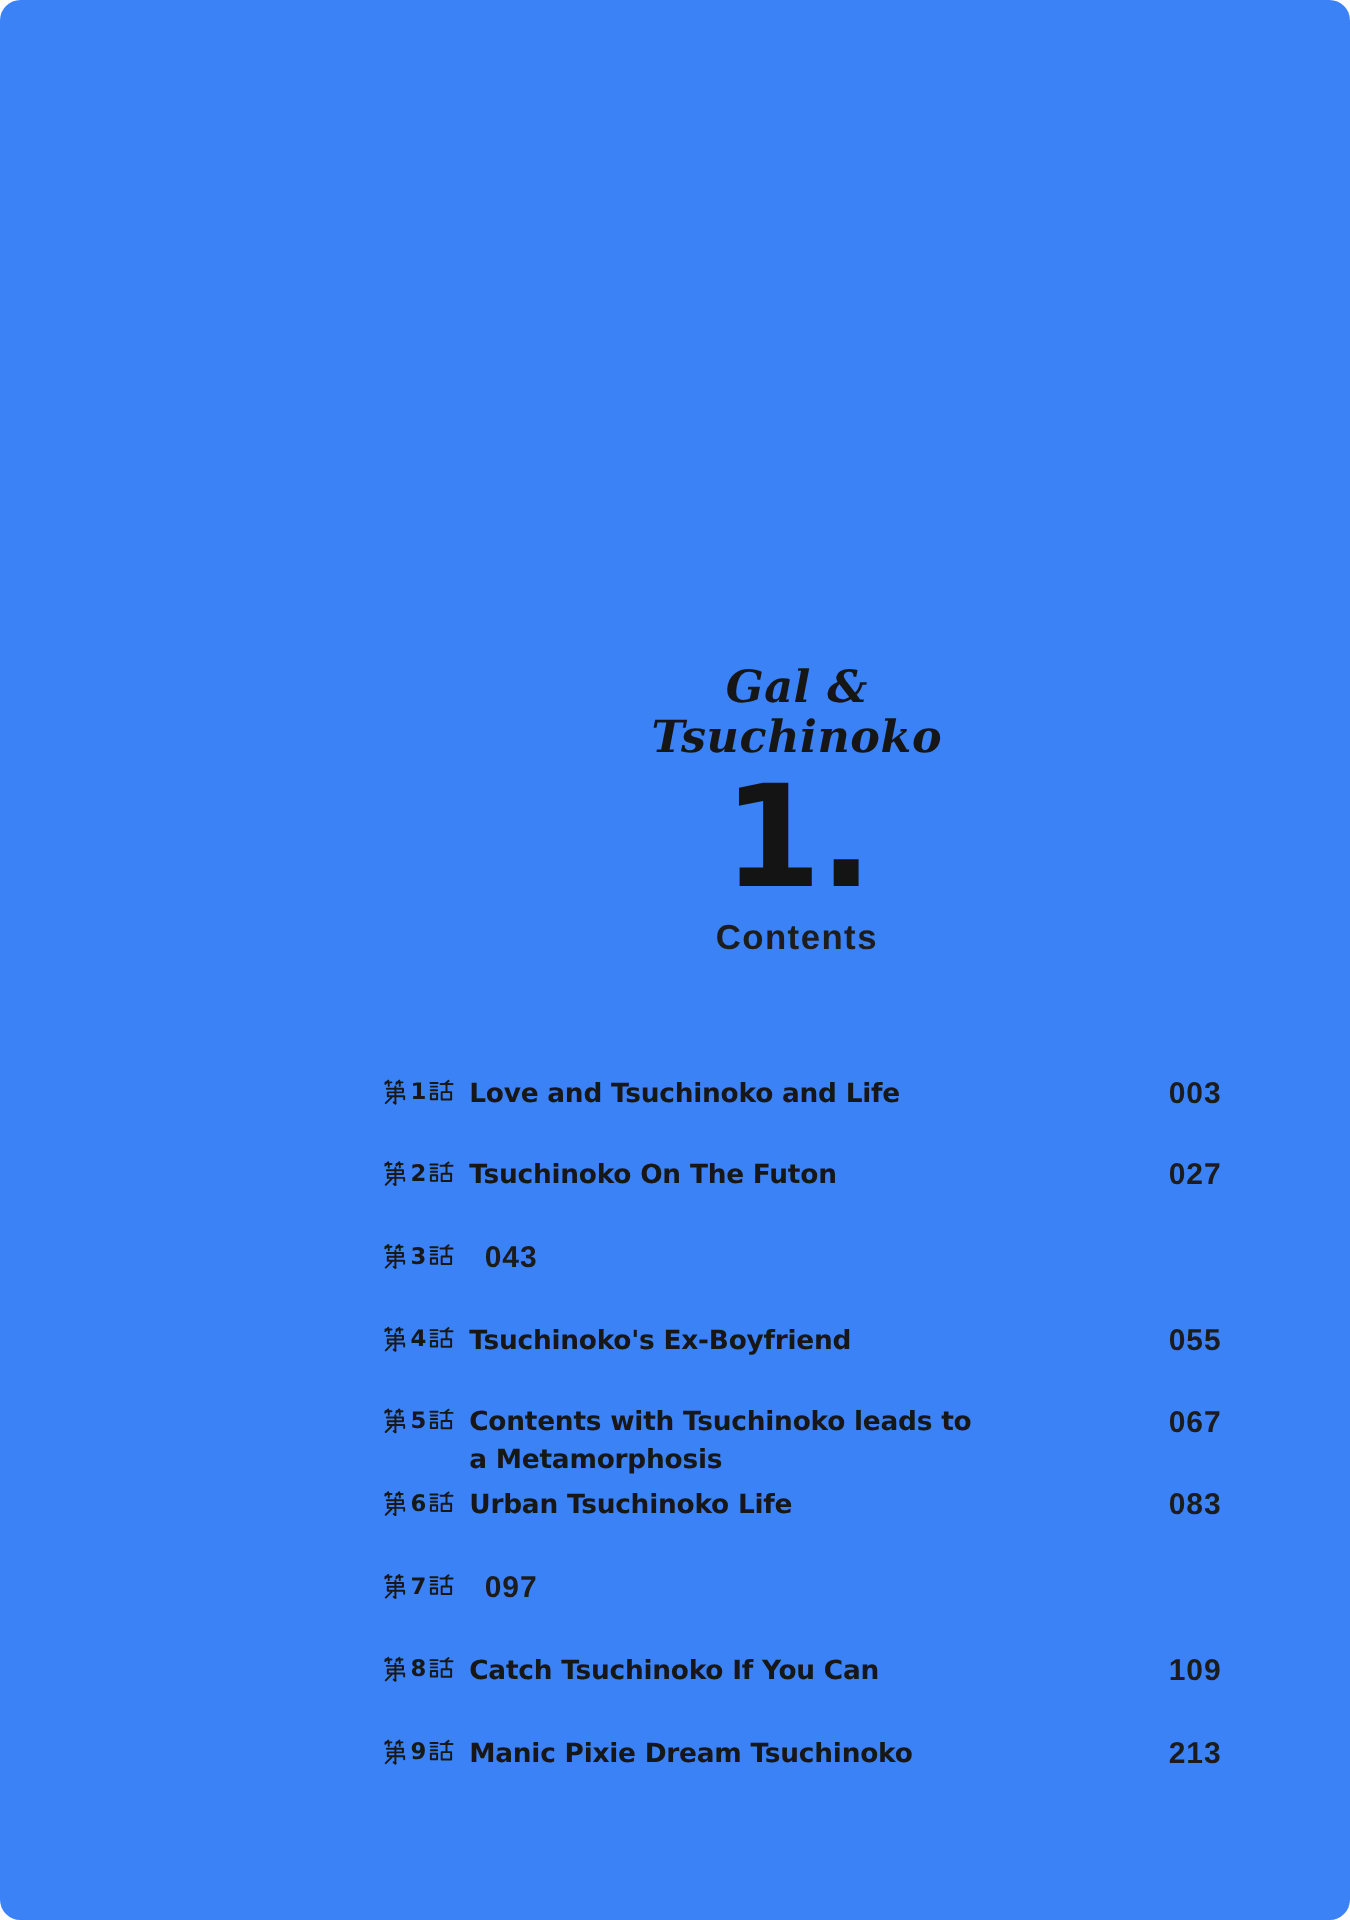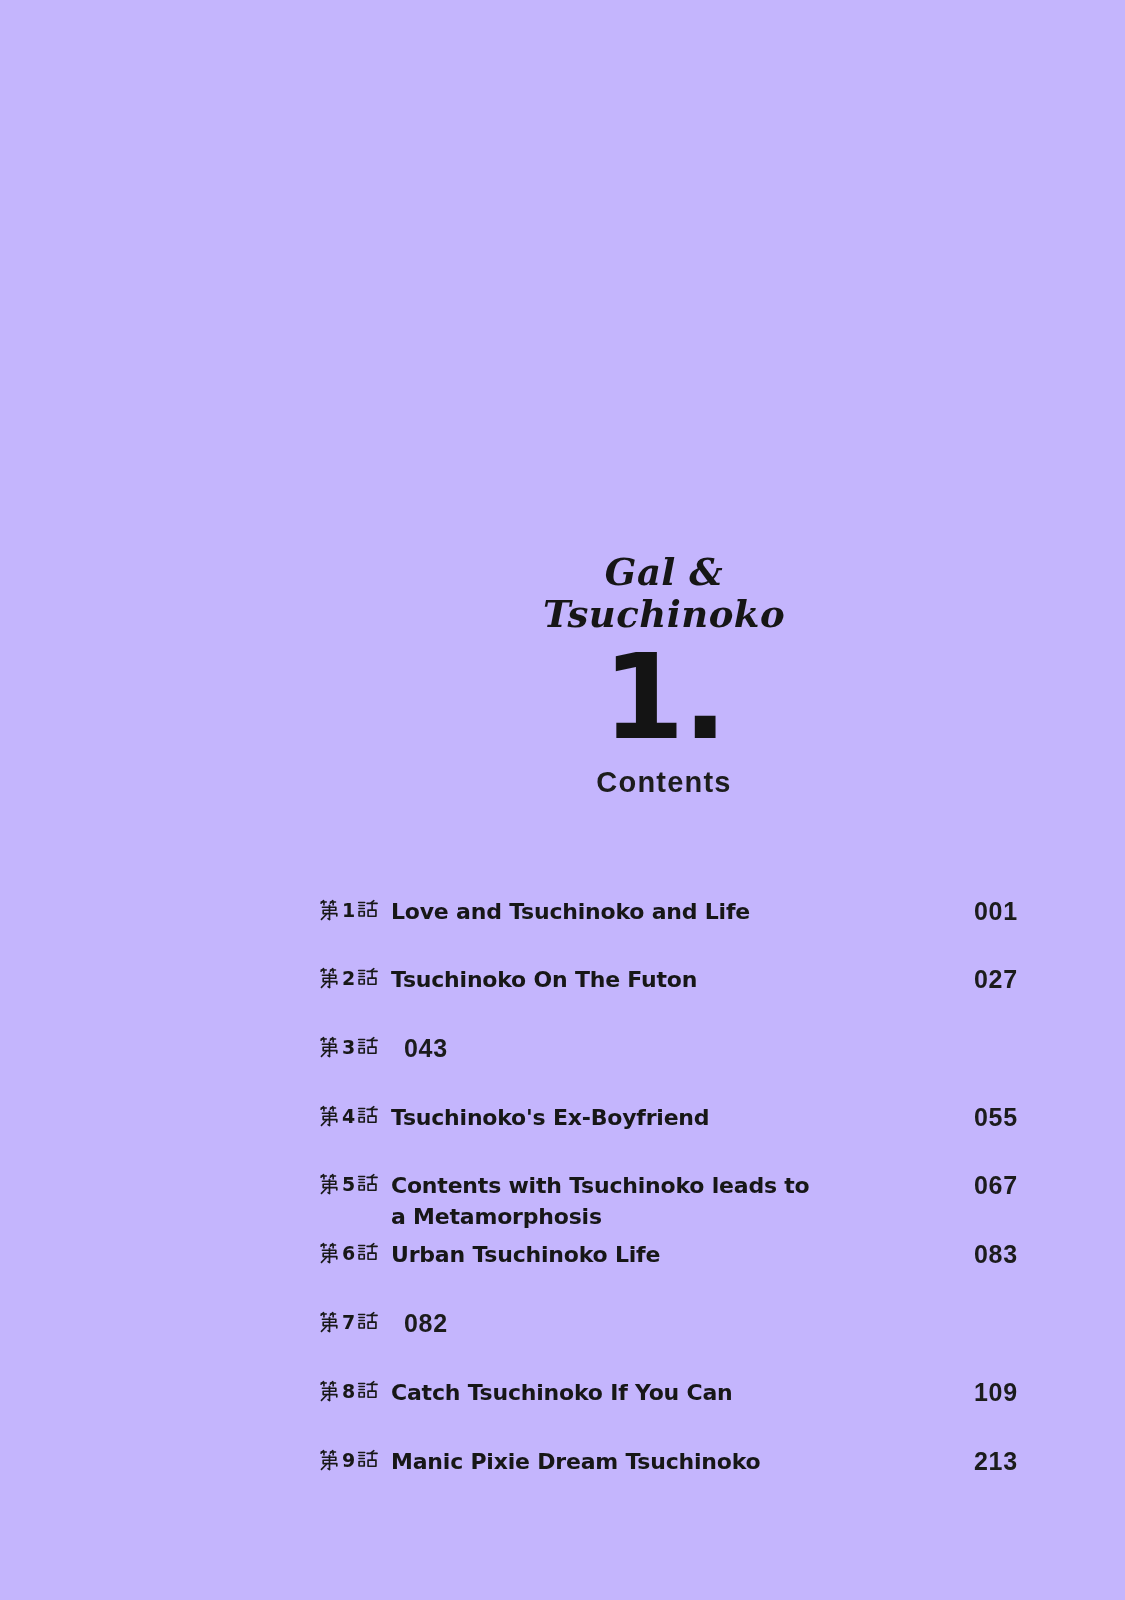--- a/index.html
+++ b/index.html
@@ -8,21 +8,22 @@
     height: 1600px;
     background: #fdfdfd;
     position: relative;
     overflow: hidden;
     color: #1a1a1a;
     font-family: "DejaVu Sans", sans-serif;
   }
   .page {
     position: absolute;
     inset: 0;
-    background: #c4b5fd;
+    background: #3b82f6;
+    border-radius: 17px;
   }
   
   .header {
     position: absolute;
     top: 551px;
     left: 664px;
     transform: translateX(-50%);
     text-align: center;
     white-space: nowrap;
   }
@@ -148,21 +149,21 @@
     <span class="chapter-label">
         <svg width="23" height="23">
           <use href="#k-dai"></use>
         </svg>
         <span class="chapter-number">1</span>
         <svg width="23" height="23">
           <use href="#k-wa"></use>
         </svg>
       </span>
     <span class="chapter-title">Love and Tsuchinoko and Life</span>
-    <span class="chapter-page">001</span>
+    <span class="chapter-page">003</span>
   </div>
 
   <div class="toc-row" style="top:964px">
     <span class="chapter-label">
         <svg width="23" height="23">
           <use href="#k-dai"></use>
         </svg>
         <span class="chapter-number">2</span>
         <svg width="23" height="23">
           <use href="#k-wa"></use>
@@ -231,21 +232,21 @@
   <div class="toc-row" style="top:1308px">
     <span class="chapter-label">
         <svg width="23" height="23">
           <use href="#k-dai"></use>
         </svg>
         <span class="chapter-number">7</span>
         <svg width="23" height="23">
           <use href="#k-wa"></use>
         </svg>
       </span>
-    <span class="chapter-page">082</span>
+    <span class="chapter-page">097</span>
   </div>
 
   <div class="toc-row" style="top:1377px">
     <span class="chapter-label">
         <svg width="23" height="23">
           <use href="#k-dai"></use>
         </svg>
         <span class="chapter-number">8</span>
         <svg width="23" height="23">
           <use href="#k-wa"></use>

